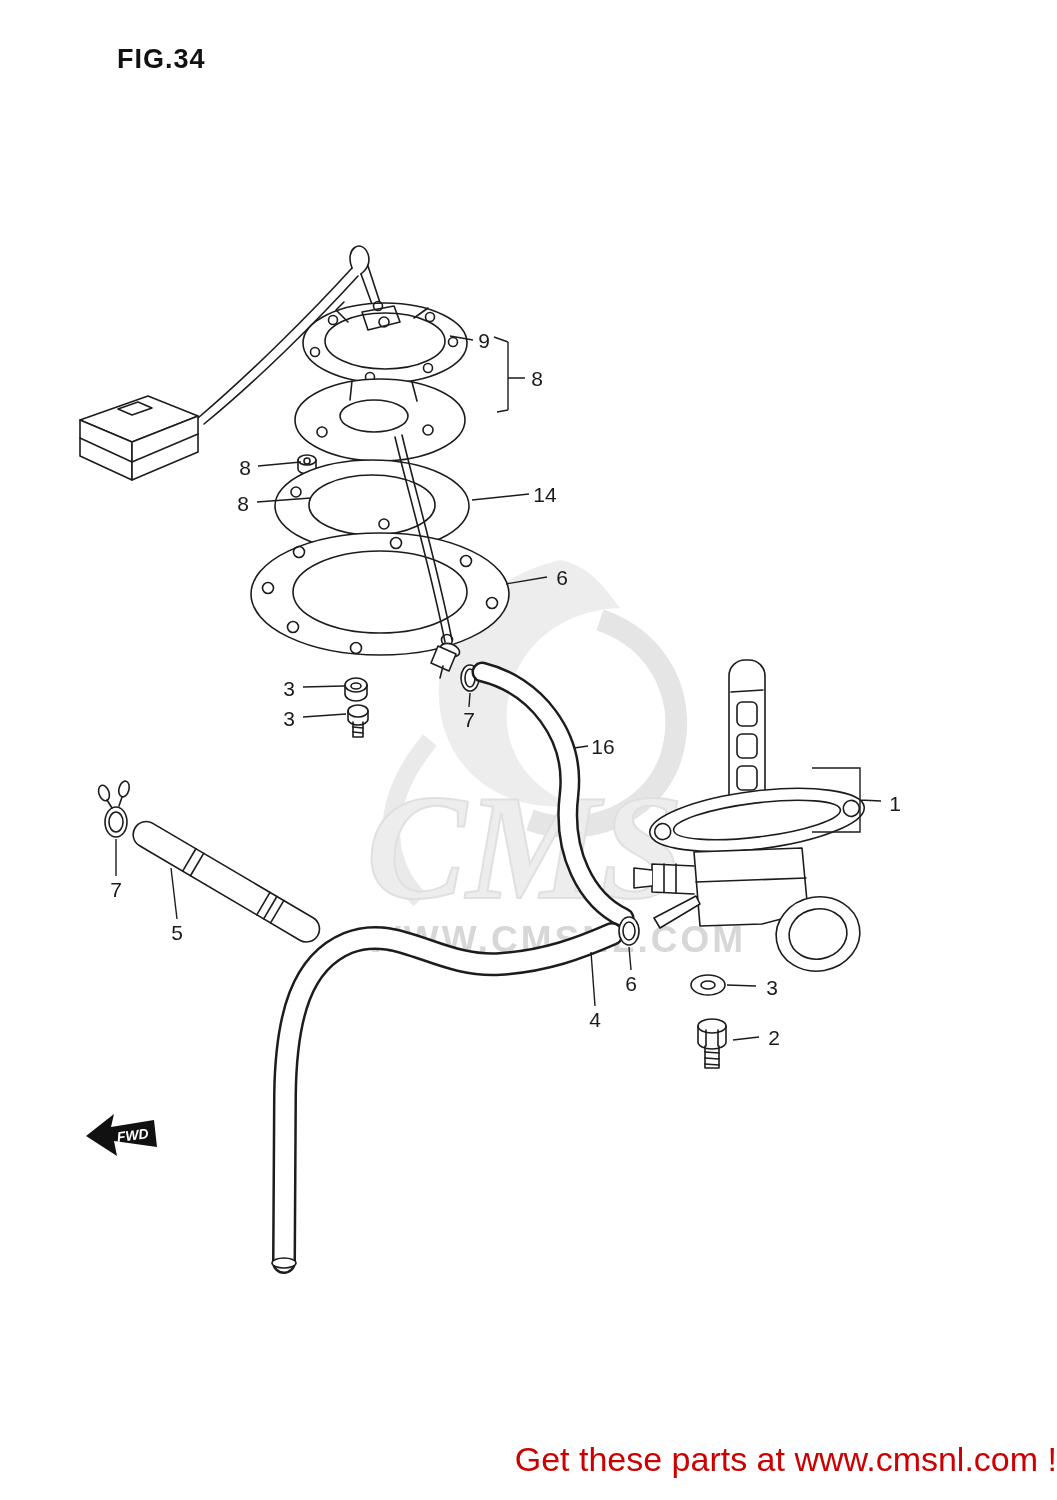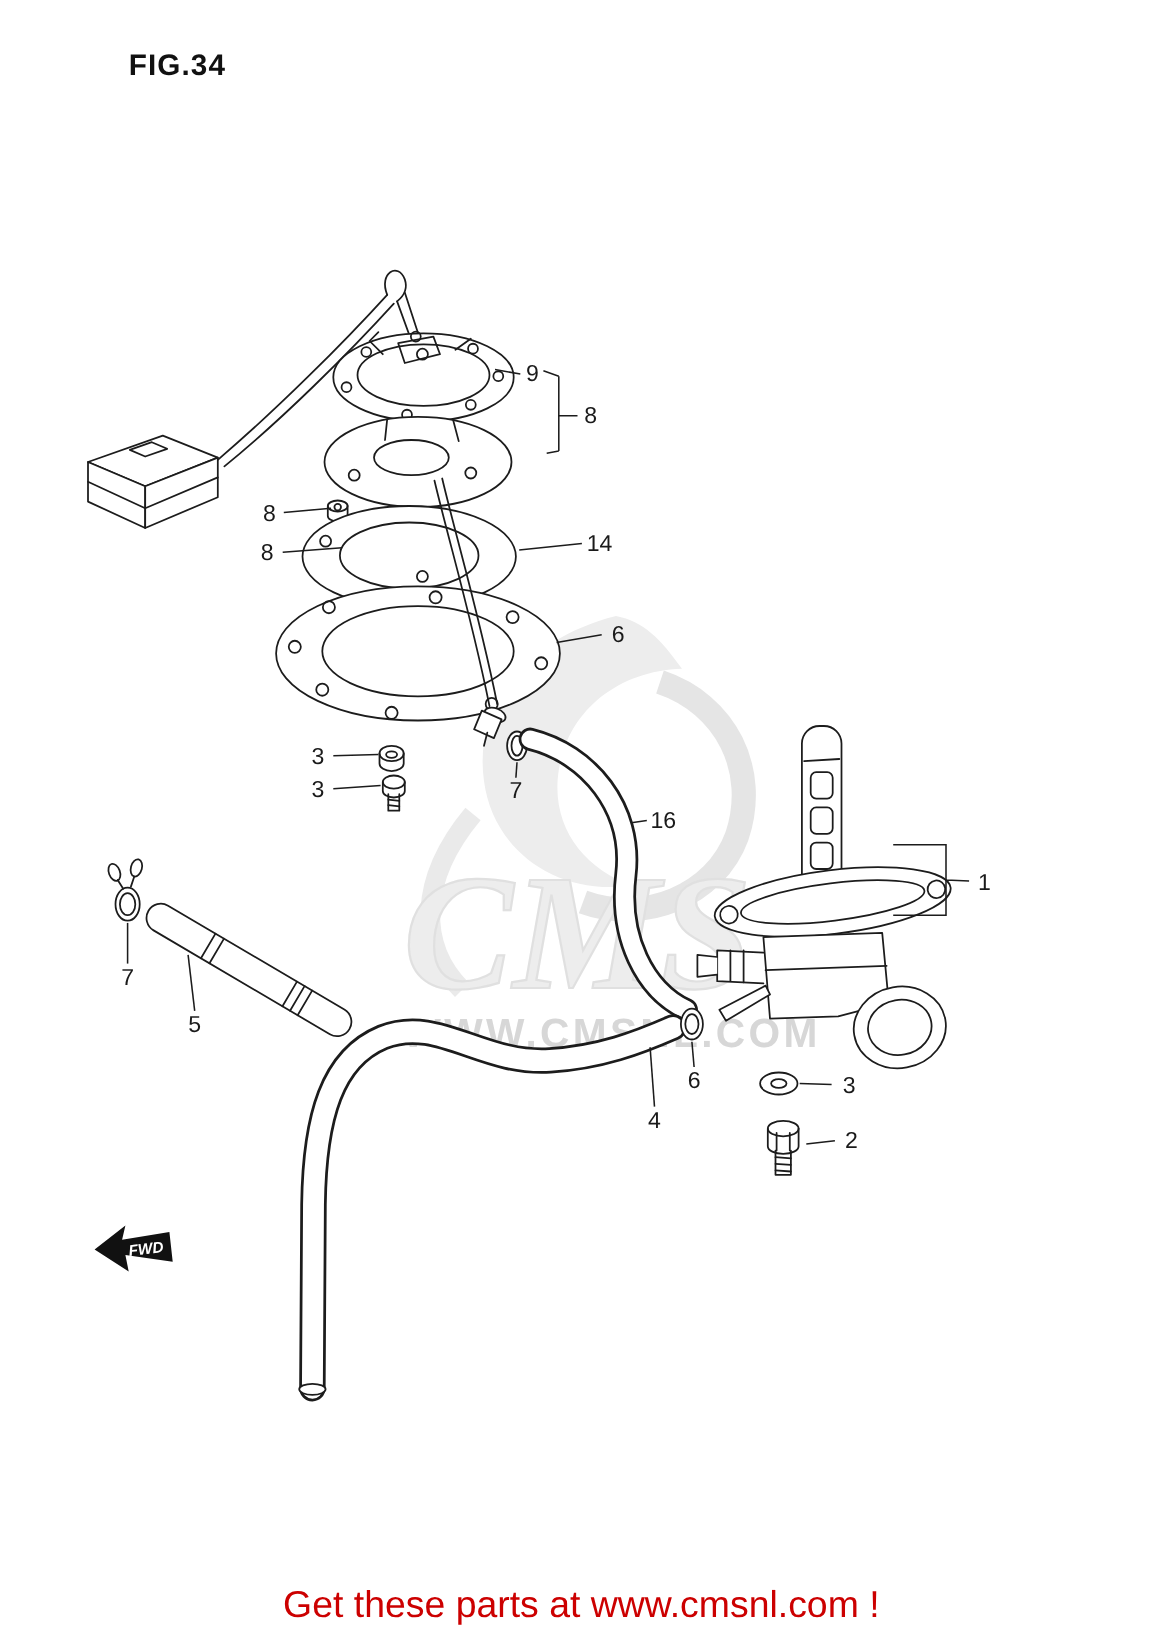--- a/index.html
+++ b/index.html
@@ -16,21 +16,21 @@
     position:absolute; left:117px; top:44px;
     font-size:27px; font-weight:bold; color:#111111; letter-spacing:1px;
   }
   .diagram-svg { position:absolute; left:0; top:0; }
   .part-label {
     position:absolute; transform:translate(-50%,-50%);
     font-size:21px; color:#1a1a1a; line-height:1; white-space:nowrap;
   }
   .footer-banner {
     position:absolute; left:0; right:0; top:1440px;
-    text-align:center; font-size:34px; color:#cc0000; cursor:pointer;
+    text-align:right; font-size:34px; color:#cc0000; cursor:pointer;
   }
 </style>
 </head>
 <body>
 
 <div class="canvas">
 
   <div class="fig-label">FIG.34</div>
 
   <svg class="diagram-svg" viewBox="0 0 1057 1500" width="1057" height="1500" xmlns="http://www.w3.org/2000/svg">

